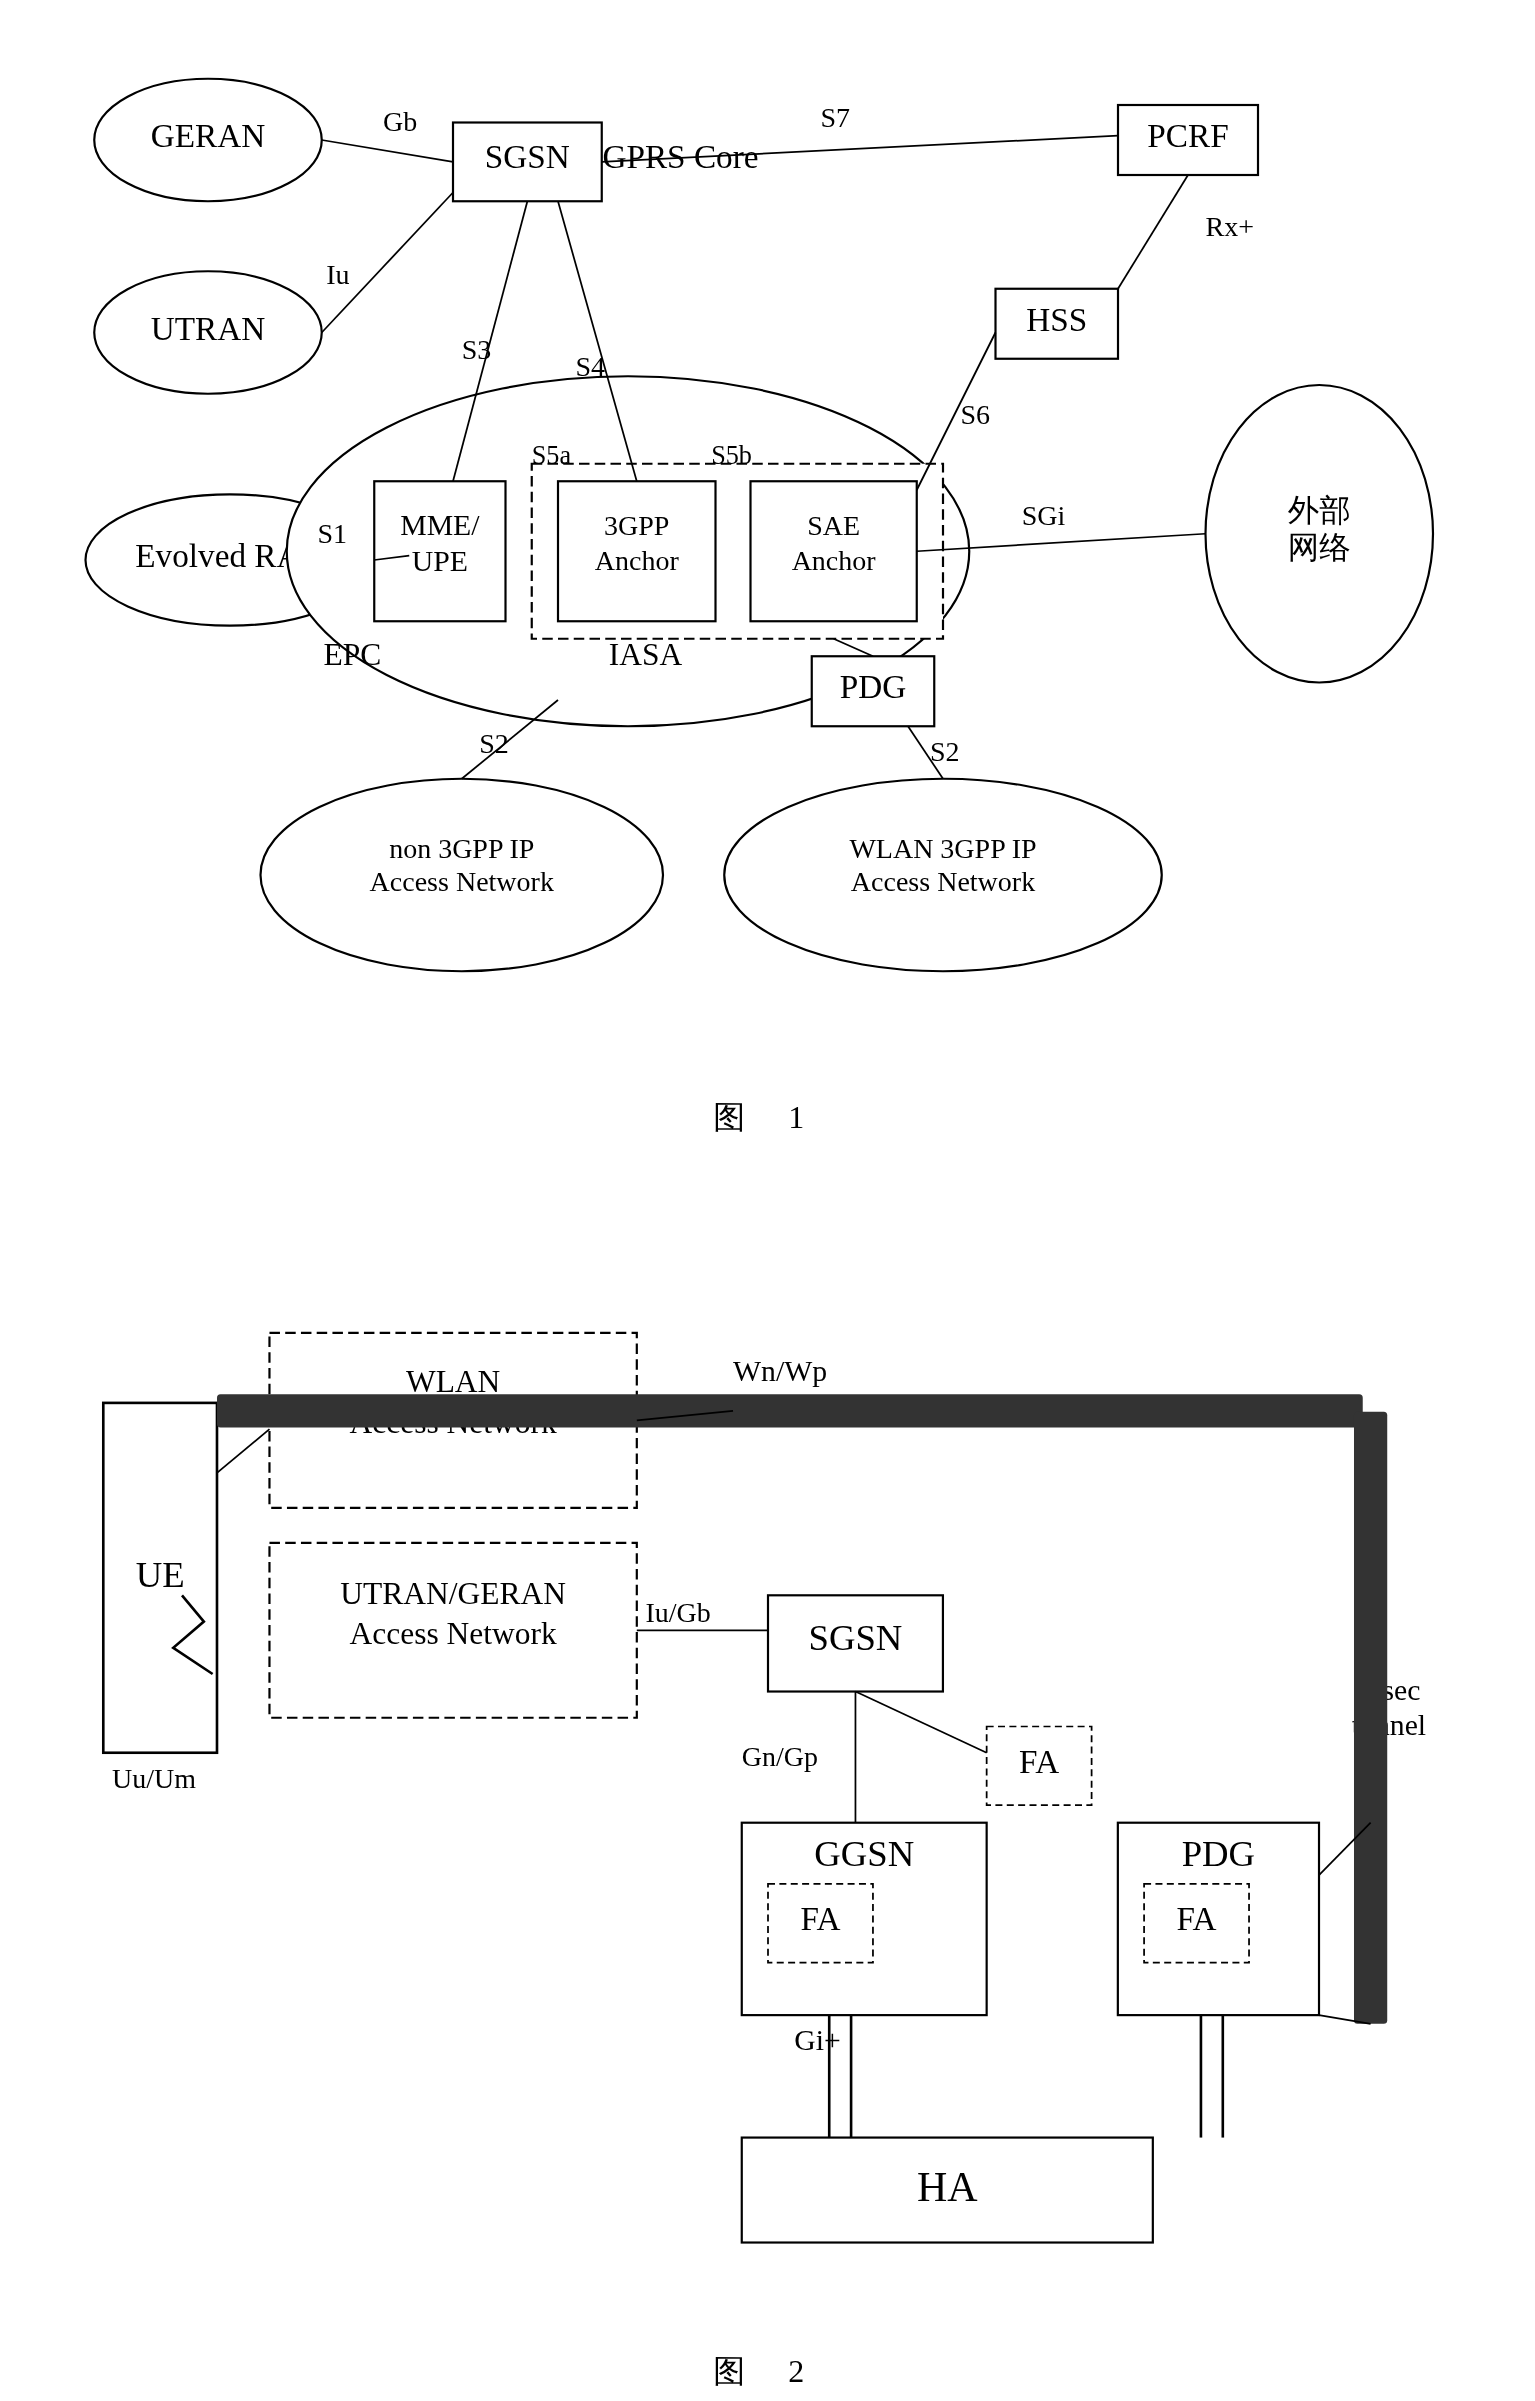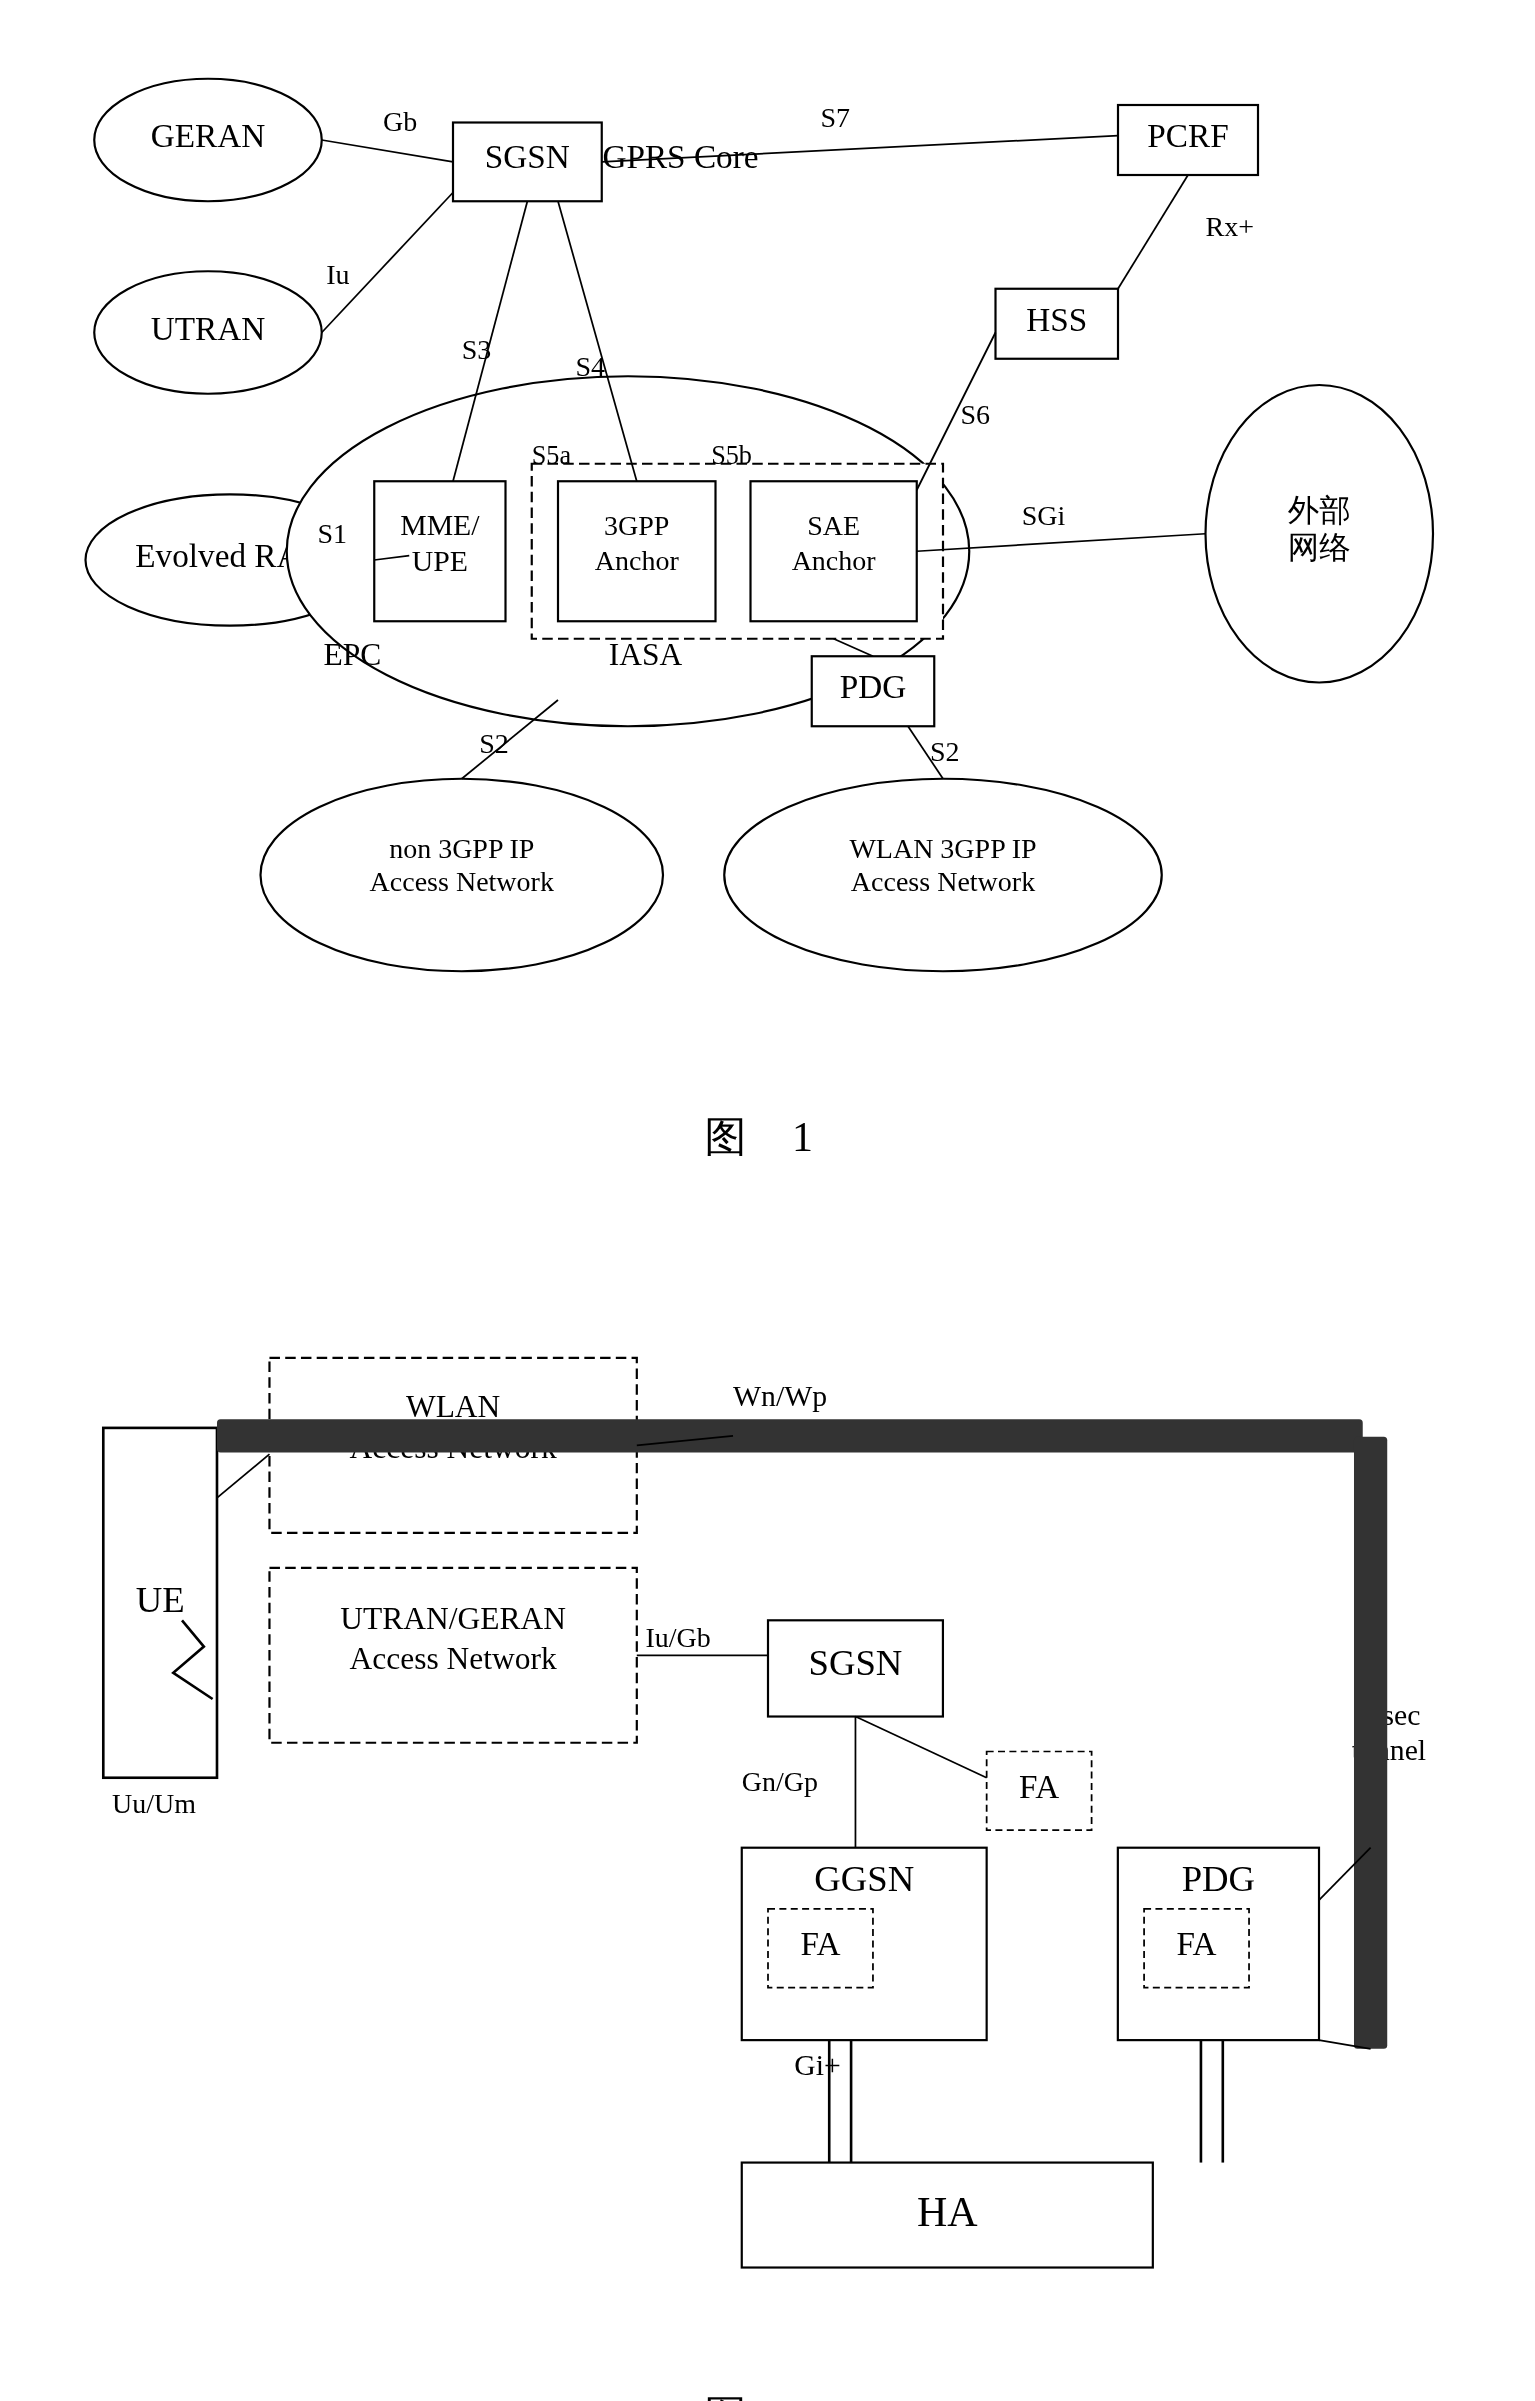--- a/index.html
+++ b/index.html
@@ -28,24 +28,24 @@
     }
     .diagram2 {
       position: relative;
       width: 1400px;
       height: 1181px;
       margin-top: 17.5px;
     }
 
     .fig-label {
       text-align: left;
-      font-size: 42px;
+      font-size: 32px;
       font-weight: normal;
       letter-spacing: 17.5px;
-      margin-top: 24px;
+      margin-top: 11px;
     }
 
     
     svg {
       overflow: visible;
     }
 
     text {
       font-family: 'Times New Roman', Times, serif;
     }

